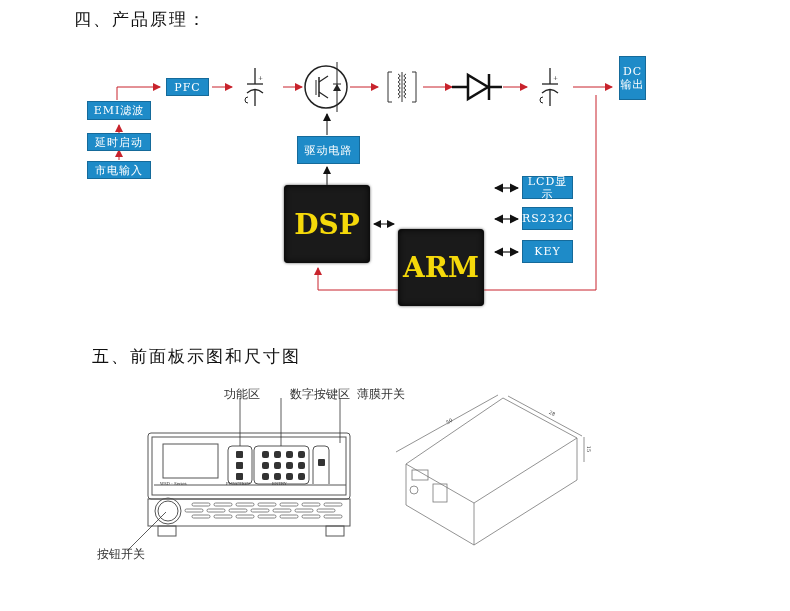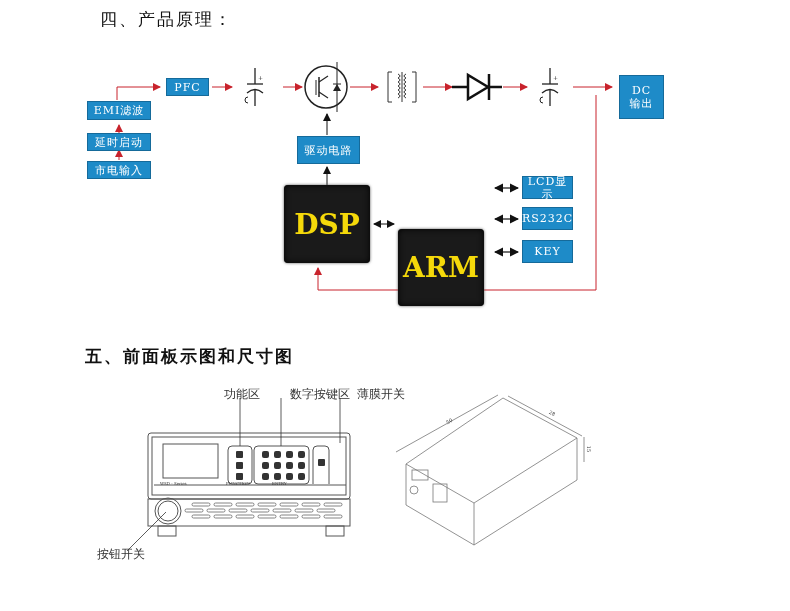--- a/index.html
+++ b/index.html
@@ -1,17 +1,17 @@
 <!DOCTYPE html>
 <html><head>
 <meta charset="utf-8">
 <style>
   html, body { margin:0; padding:0; background:#ffffff; }
   body { width:790px; height:611px; position:relative; overflow:hidden; font-family:"DejaVu Serif", serif; }
-  .heading { position:absolute; font-family:"DejaVu Serif", serif; font-size:17px; color:#111; letter-spacing:2px;margin-left:26px; }
+  .heading { position:absolute; font-family:"DejaVu Serif", serif; font-size:17px; color:#111; letter-spacing:2px; }
   .bbox { position:absolute; background:#1e8bc8; color:#fff; font-family:"DejaVu Serif", serif; font-size:11px;
           display:flex; align-items:center; justify-content:center; text-align:center; box-shadow:0 0 0 1px #156a9a inset; letter-spacing:1px; line-height:13px; }
   .chip { position:absolute; background:#1a1a1a; border-radius:4px; box-shadow:0 0 3px #555, inset 0 0 6px #000;
           color:#f5d90a; font-family:"DejaVu Serif", serif; font-weight:bold; font-size:28px;
           display:flex; align-items:center; justify-content:center; }
   svg { position:absolute; left:0; top:0; }
   .lbl { position:absolute; font-size:12px; color:#333; font-family:"DejaVu Serif", serif; }
 </style>
 </head>
 <body>
@@ -94,32 +94,32 @@
   <line x1="495" y1="188" x2="518" y2="188" stroke="#111" stroke-width="1.2" marker-start="url(#abs)" marker-end="url(#ab)"></line>
   <line x1="495" y1="219" x2="518" y2="219" stroke="#111" stroke-width="1.2" marker-start="url(#abs)" marker-end="url(#ab)"></line>
   <line x1="495" y1="252" x2="518" y2="252" stroke="#111" stroke-width="1.2" marker-start="url(#abs)" marker-end="url(#ab)"></line>
 </svg>
 
 <div class="bbox" style="left:87px; top:161px; width:64px; height:18px;">市电输入</div>
 <div class="bbox" style="left:87px; top:133px; width:64px; height:18px;">延时启动</div>
 <div class="bbox" style="left:87px; top:101px; width:64px; height:19px;">EMI滤波</div>
 <div class="bbox" style="left:166px; top:78px; width:43px; height:18px;">PFC</div>
 <div class="bbox" style="left:297px; top:136px; width:63px; height:28px;">驱动电路</div>
-<div class="bbox" style="left:619px; top:75px; width:45px; height:44px; flex-direction:column;">
+<div class="bbox" style="left:619px; top:56px; width:27px; height:44px; flex-direction:column;">
   <span>DC</span>
   <span>输出</span>
 </div>
 <div class="bbox" style="left:522px; top:176px; width:51px; height:23px;">LCD显示</div>
 <div class="bbox" style="left:522px; top:207px; width:51px; height:23px;">RS232C</div>
 <div class="bbox" style="left:522px; top:240px; width:51px; height:23px;">KEY</div>
 
 <div class="chip" style="left:284px; top:185px; width:86px; height:78px;">DSP</div>
 <div class="chip" style="left:398px; top:185px; width:86px; height:77px;margin-top:44px;">ARM</div>
 
-<div class="heading" style="left:59px; top:345px;font-weight:bold;">五、前面板示图和尺寸图</div>
+<div class="heading" style="left:92px; top:345px;">五、前面板示图和尺寸图</div>
 
 <svg width="790" height="611">
   <g stroke="#555" fill="none" stroke-width="1">
     <rect x="148" y="433" width="202" height="66" rx="3"></rect>
     <rect x="152" y="437" width="194" height="58"></rect>
     <rect x="163" y="444" width="55" height="34"></rect>
     <rect x="228" y="446" width="24" height="38" rx="4"></rect>
     <rect x="254" y="446" width="55" height="38" rx="4"></rect>
     <path d="M313,484 L313,450 q0,-4 4,-4 L325,446 q4,0 4,4 L329,484"></path>
     <line x1="154" y1="485" x2="346" y2="485"></line>

